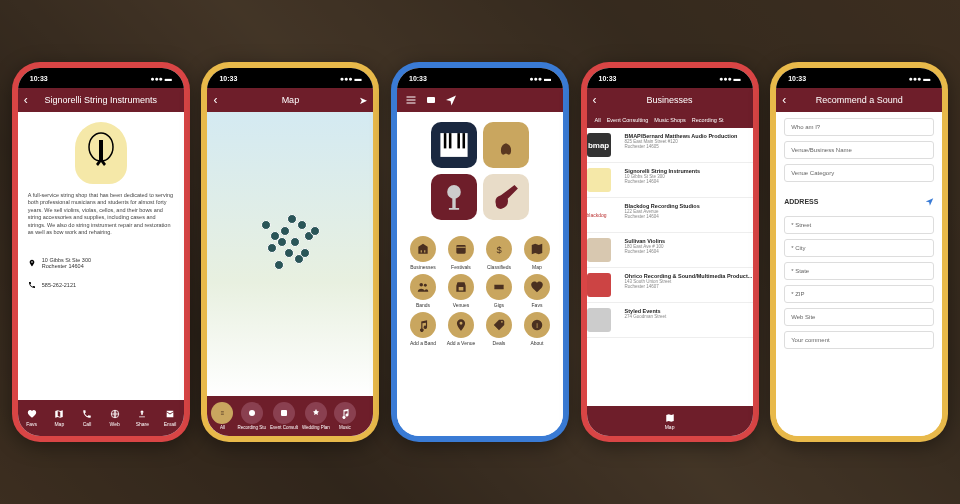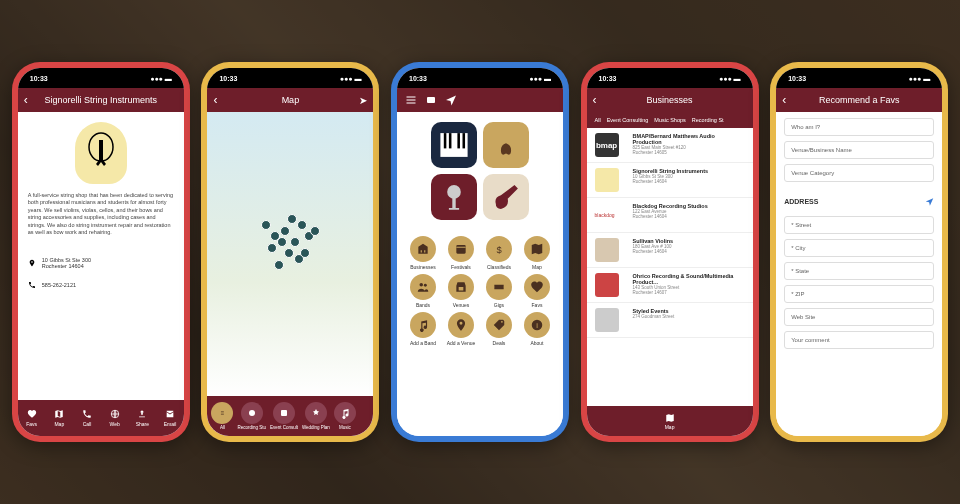--- a/index.html
+++ b/index.html
@@ -39,21 +39,21 @@
 .tiles{display:flex;flex-wrap:wrap;gap:6px;padding:10px 18px;justify-content:center}
 .tile{width:46px;height:46px;border-radius:10px;display:flex;align-items:center;justify-content:center}
 .tile svg{width:34px;height:34px}
 .grid{display:grid;grid-template-columns:repeat(4,1fr);gap:4px 2px;padding:6px 8px}
 .gbtn{display:flex;flex-direction:column;align-items:center;gap:2px}
 .gcircle{width:26px;height:26px;background:#c9a65f;border-radius:50%;display:flex;align-items:center;justify-content:center}
 .gcircle svg{width:14px;height:14px;fill:#4a3020}
 .glbl{font-size:5px;color:#333}
 
 .filter{display:flex;gap:6px;padding:5px 8px;background:#6e1e2a;color:#fff;font-size:5.5px}
-.list-item{display:flex;padding:5px 8px;gap:14px;border-bottom:1px solid #eee}
+.list-item{display:flex;padding:5px 0;gap:14px;border-bottom:1px solid #eee}
 .thumb{width:24px;height:24px;background:#ccc;border-radius:3px;flex-shrink:0}
 .li-text{flex:1}
 .li-title{font-size:5.5px;font-weight:600;color:#222}
 .li-sub{font-size:4.5px;color:#888}
 .bmap{background:#333;color:#fff;font-size:8px;font-weight:700;display:flex;align-items:center;justify-content:center}
 
 .form{padding:6px 8px}
 .field{border:1px solid #ddd;border-radius:3px;padding:5px 6px;margin-bottom:5px;font-size:6px;color:#666}
 .section-h{font-size:7px;font-weight:600;color:#333;padding:4px 8px;display:flex;justify-content:space-between;align-items:center}
 .section-h svg{width:9px;height:9px;fill:#3a7bd5}
@@ -445,21 +445,21 @@
 
 <div class="phone yellow">
  <div class="screen">
   <div class="notch"></div>
   <div class="status">
           <span>10:33</span>
           <span>●●● ▬</span>
         </div>
   <div class="header">
           <span class="back">‹</span>
-          <span>Recommend a Favs</span>
+          <span>Recommend a Sound</span>
         </div>
   <div class="content">
    <div class="form">
     <div class="field">Who am I?</div>
     <div class="field">Venue/Business Name</div>
     <div class="field">Venue Category</div>
    </div>
    <div class="section-h">
             <span>ADDRESS</span>
             <svg viewBox="0 0 24 24">

